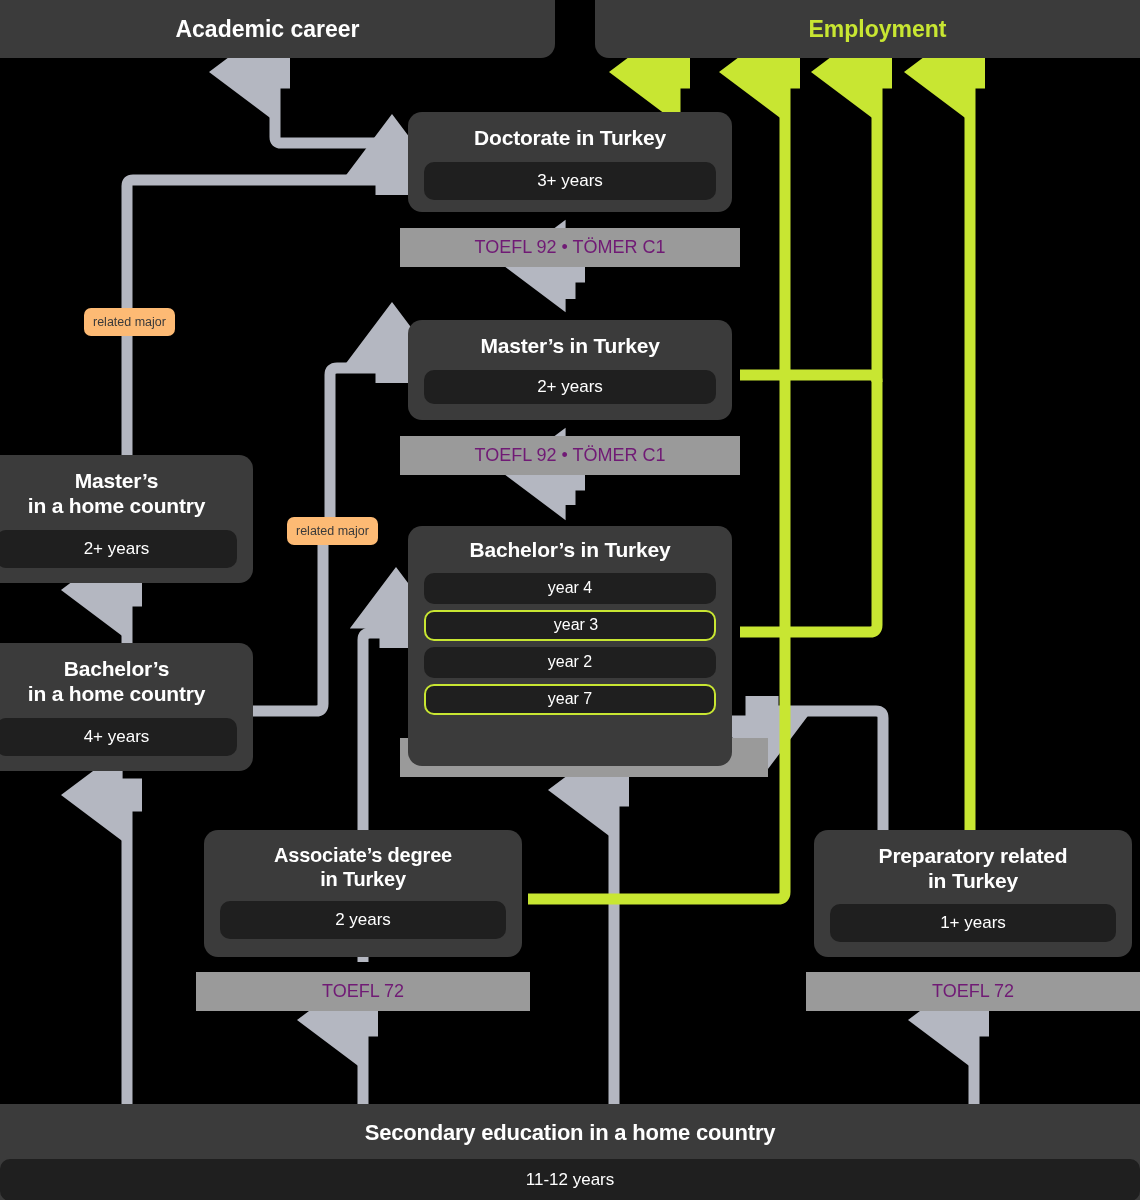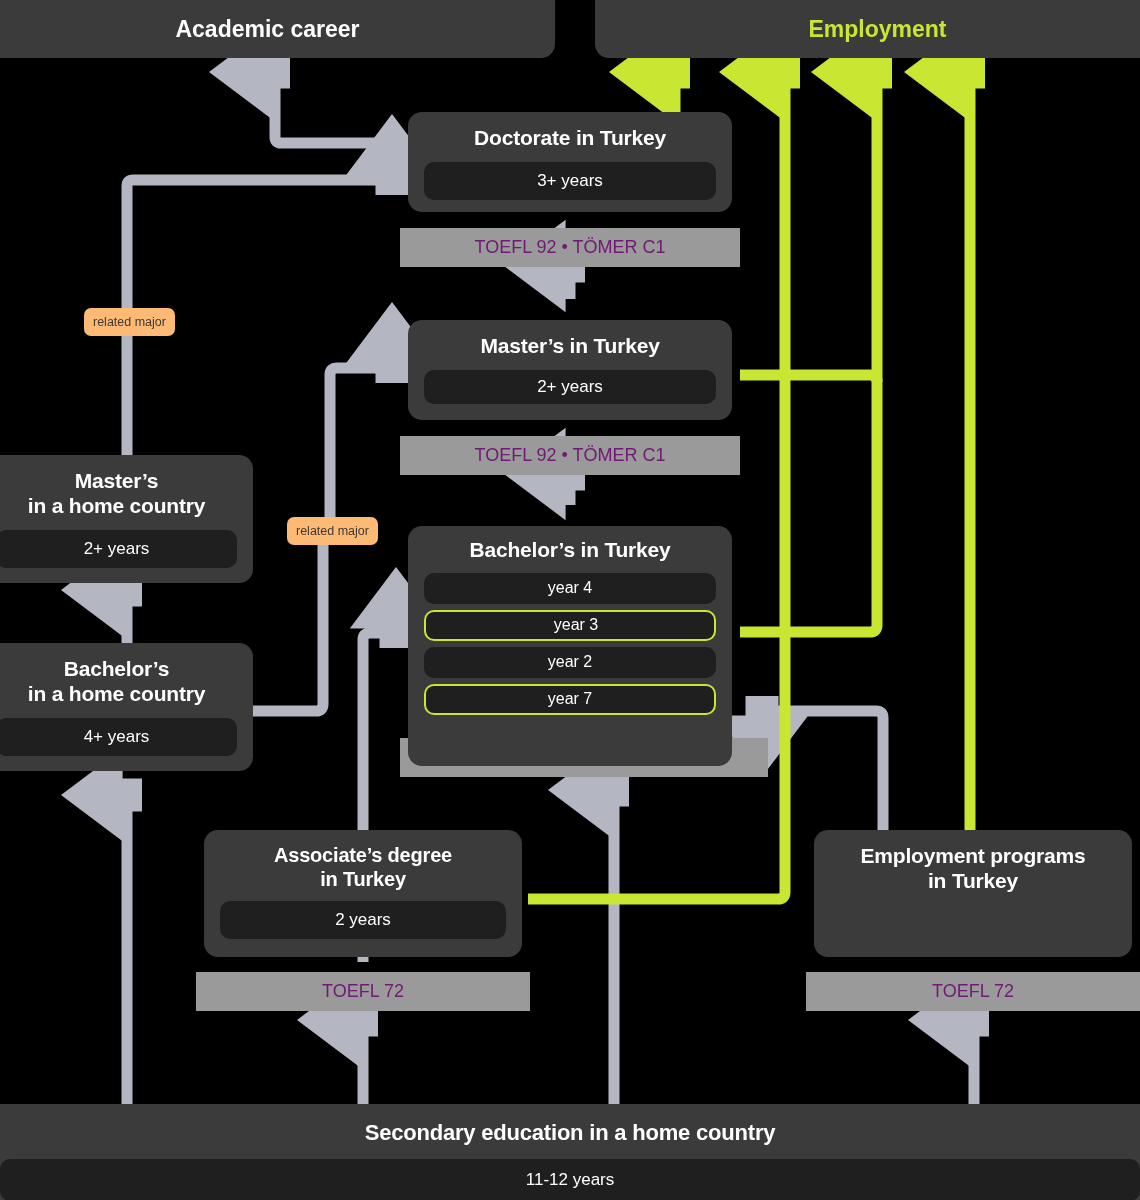--- a/index.html
+++ b/index.html
@@ -156,22 +156,25 @@
     <div class="pill" style="margin-top:10px;height:38px;font-size:17px;">
       <span>2 years</span>
     </div>
   </div>
 
   <div class="req" style="left:806px;top:972px;width:334px;height:39px;font-size:18px;">
     <span>TOEFL 72</span>
   </div>
   <div class="node" style="left:814px;top:830px;width:318px;height:127px;padding:14px 16px 0;">
     <div class="title" style="font-size:21px;">
-      <div>Employment programs</div>
+      <div>Preparatory related</div>
       <div>in Turkey</div>
+    </div>
+    <div class="pill" style="margin-top:10px;height:38px;font-size:17px;">
+      <span>1+ years</span>
     </div>
   </div>
 
   <div class="node" style="left:-20px;top:1104px;width:1180px;height:110px;padding:16px 20px 0;border-radius:14px 14px 0 0;">
     <div class="title" style="font-size:22px;">Secondary education in a home country</div>
     <div class="pill" style="margin-top:13px;height:42px;font-size:17px;">
       <span>11-12 years</span>
     </div>
   </div>
 

